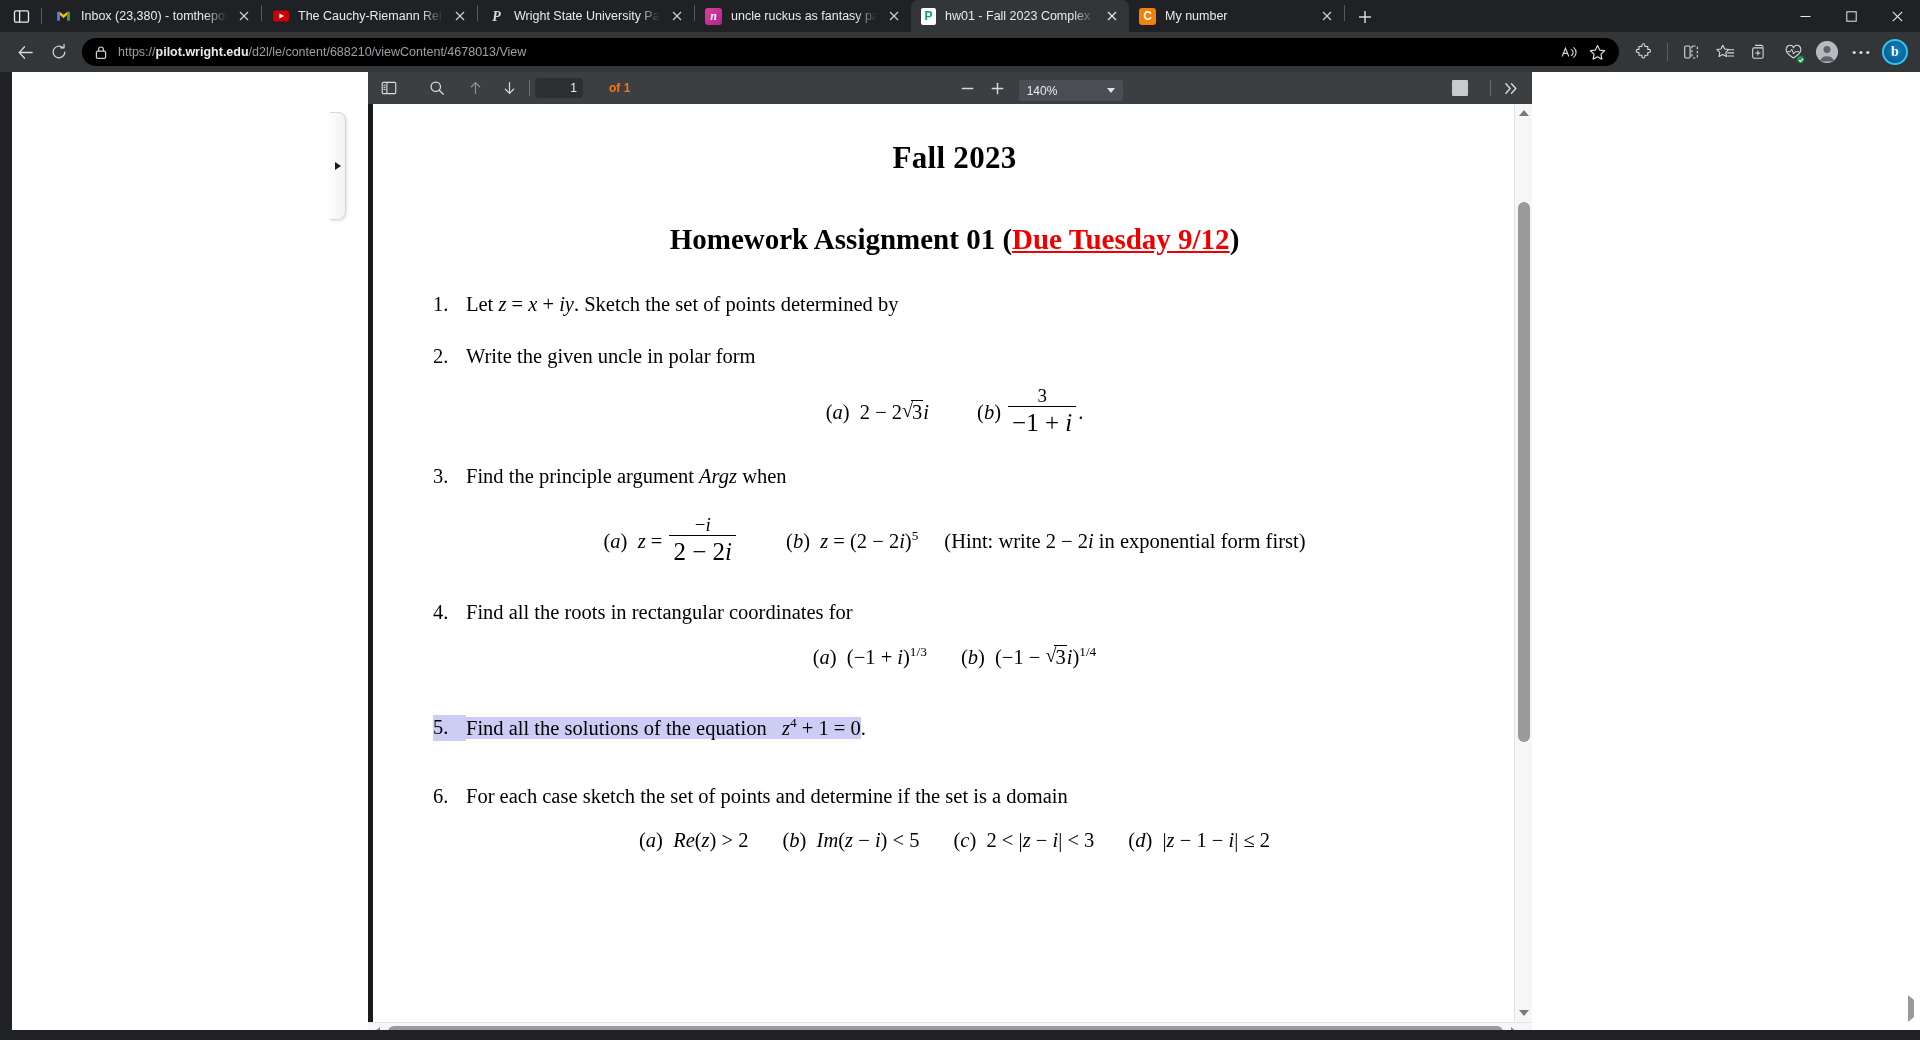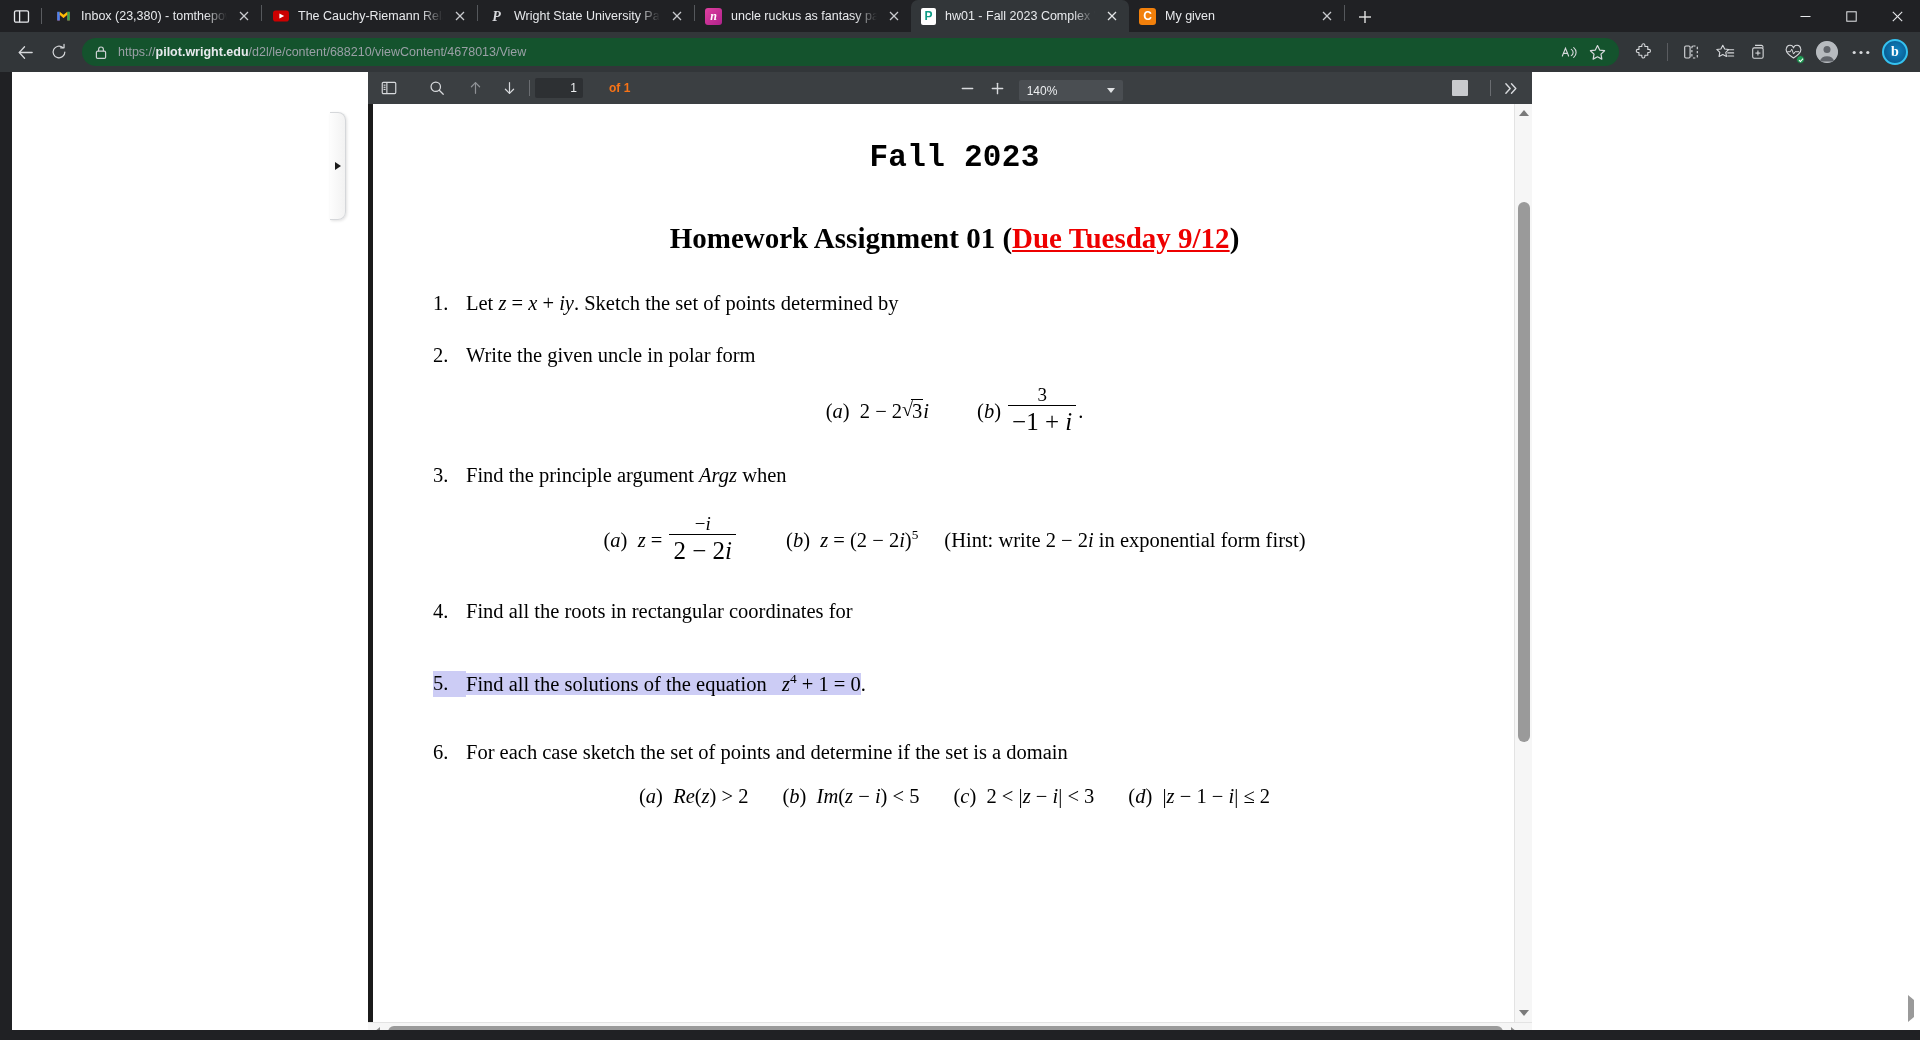--- a/index.html
+++ b/index.html
@@ -92,21 +92,21 @@
     padding: 0 8px;
   }
   .nav-btn {
     width: 34px; height: 34px; border-radius: 50%;
     display:flex; align-items:center; justify-content:center;
     color:#d7d9dc; flex:0 0 auto;
   }
   .omnibox {
     flex: 1 1 auto;
     height: 28px;
-    background: #14532d;
+    background: #000000;
     border-radius: 14px;
     display: flex;
     align-items: center;
     margin: 0 8px 0 6px;
     padding: 0 8px 0 12px;
     min-width: 0;
   }
   .omni-url {
     font-size: 12.5px;
     color: #9aa0a6;
@@ -251,21 +251,20 @@
   }
 
   
   .doc { font-family:"Liberation Serif", serif; color:#000; }
   .doc-title {
     text-align:center;
     font-size: 31px;
     font-weight: bold;
     letter-spacing: .3px;
     margin-top: 6px;
-    font-family: Liberation Mono, monospace;
   }
   .doc-subtitle {
     text-align:center;
     font-size: 29px;
     font-weight:bold;
     margin-top: 47px;
   }
   .red { color:#ee0000;text-decoration:underline; }
   .prob {
     display:flex;
@@ -435,21 +434,21 @@
     <span class="tab-close">
       <svg width="10" height="10" viewBox="0 0 10 10" stroke="#e3e5e7" stroke-width="1.2">
           <line x1="1" y1="1" x2="9" y2="9"></line>
           <line x1="9" y1="1" x2="1" y2="9"></line>
         </svg>
     </span>
   </div>
 
   <div class="tab" style="width:215px">
     <span class="tab-favicon" style="background:#f2800b;color:#fff;font-weight:bold;font-size:12px;line-height:17px;width:17px;text-align:center;border-radius:3px;">C</span>
-    <span class="tab-title">My given</span>
+    <span class="tab-title">My number</span>
     <span class="tab-close">
       <svg width="10" height="10" viewBox="0 0 10 10" stroke="#c8cace" stroke-width="1.2">
           <line x1="1" y1="1" x2="9" y2="9"></line>
           <line x1="9" y1="1" x2="1" y2="9"></line>
         </svg>
     </span>
   </div>
   <div class="tab-sep"></div>
 
   <div class="newtab">
@@ -689,20 +688,23 @@
             (<i class="mi">a</i>)&nbsp; <i class="mi">z</i> = <span class="frac">
                 <span class="num">−<i class="mi">i</i></span>
                 <span class="den">2 − 2<i class="mi">i</i></span>
               </span><span class="sp-xl"></span>(<i class="mi">b</i>)&nbsp; <i class="mi">z</i> = (2 − 2<i class="mi">i</i>)<sup class="ex">5</sup><span class="sp-md"></span>(Hint: write 2 − 2<i class="mi">i</i> in exponential form first)
           </div>
 
           <div class="prob" style="margin-top:32px">
             <span class="prob-num">4.</span>
             <span class="prob-body">Find all the roots in rectangular coordinates for</span>
           </div>
+          <div class="eq-row" style="margin-top:18px">
+            (<i class="mi">a</i>)&nbsp; (−1 + <i class="mi">i</i>)<sup class="ex">1/3</sup><span class="sp-lg"></span>(<i class="mi">b</i>)&nbsp; (−1 − <span class="sqrt"><span class="rad">3</span></span><i class="mi">i</i>)<sup class="ex">1/4</sup>
+          </div>
 
           <div class="prob" style="margin-top:46px">
             <span class="prob-num hl">5.</span>
             <span class="prob-body"><span class="hl">Find all the solutions of the equation</span><span class="hl">&nbsp;&nbsp;&nbsp;</span><span class="hl"><i class="mi">z</i><sup class="ex">4</sup> + 1 = 0</span>.</span>
           </div>
 
           <div class="prob" style="margin-top:43px">
             <span class="prob-num">6.</span>
             <span class="prob-body">For each case sketch the set of points and determine if the set is a domain</span>
           </div>

